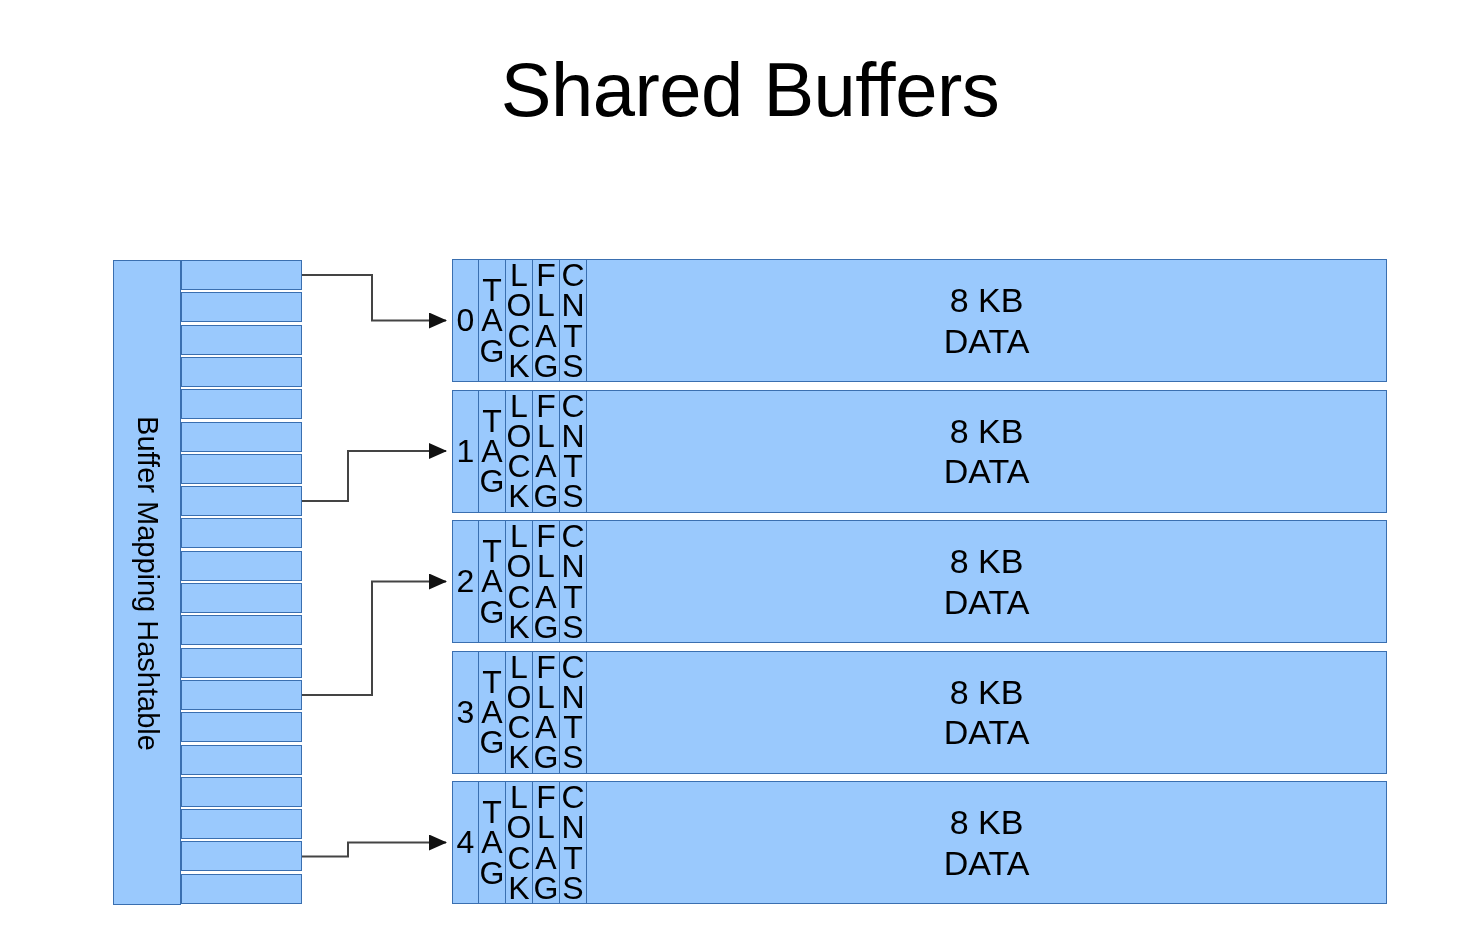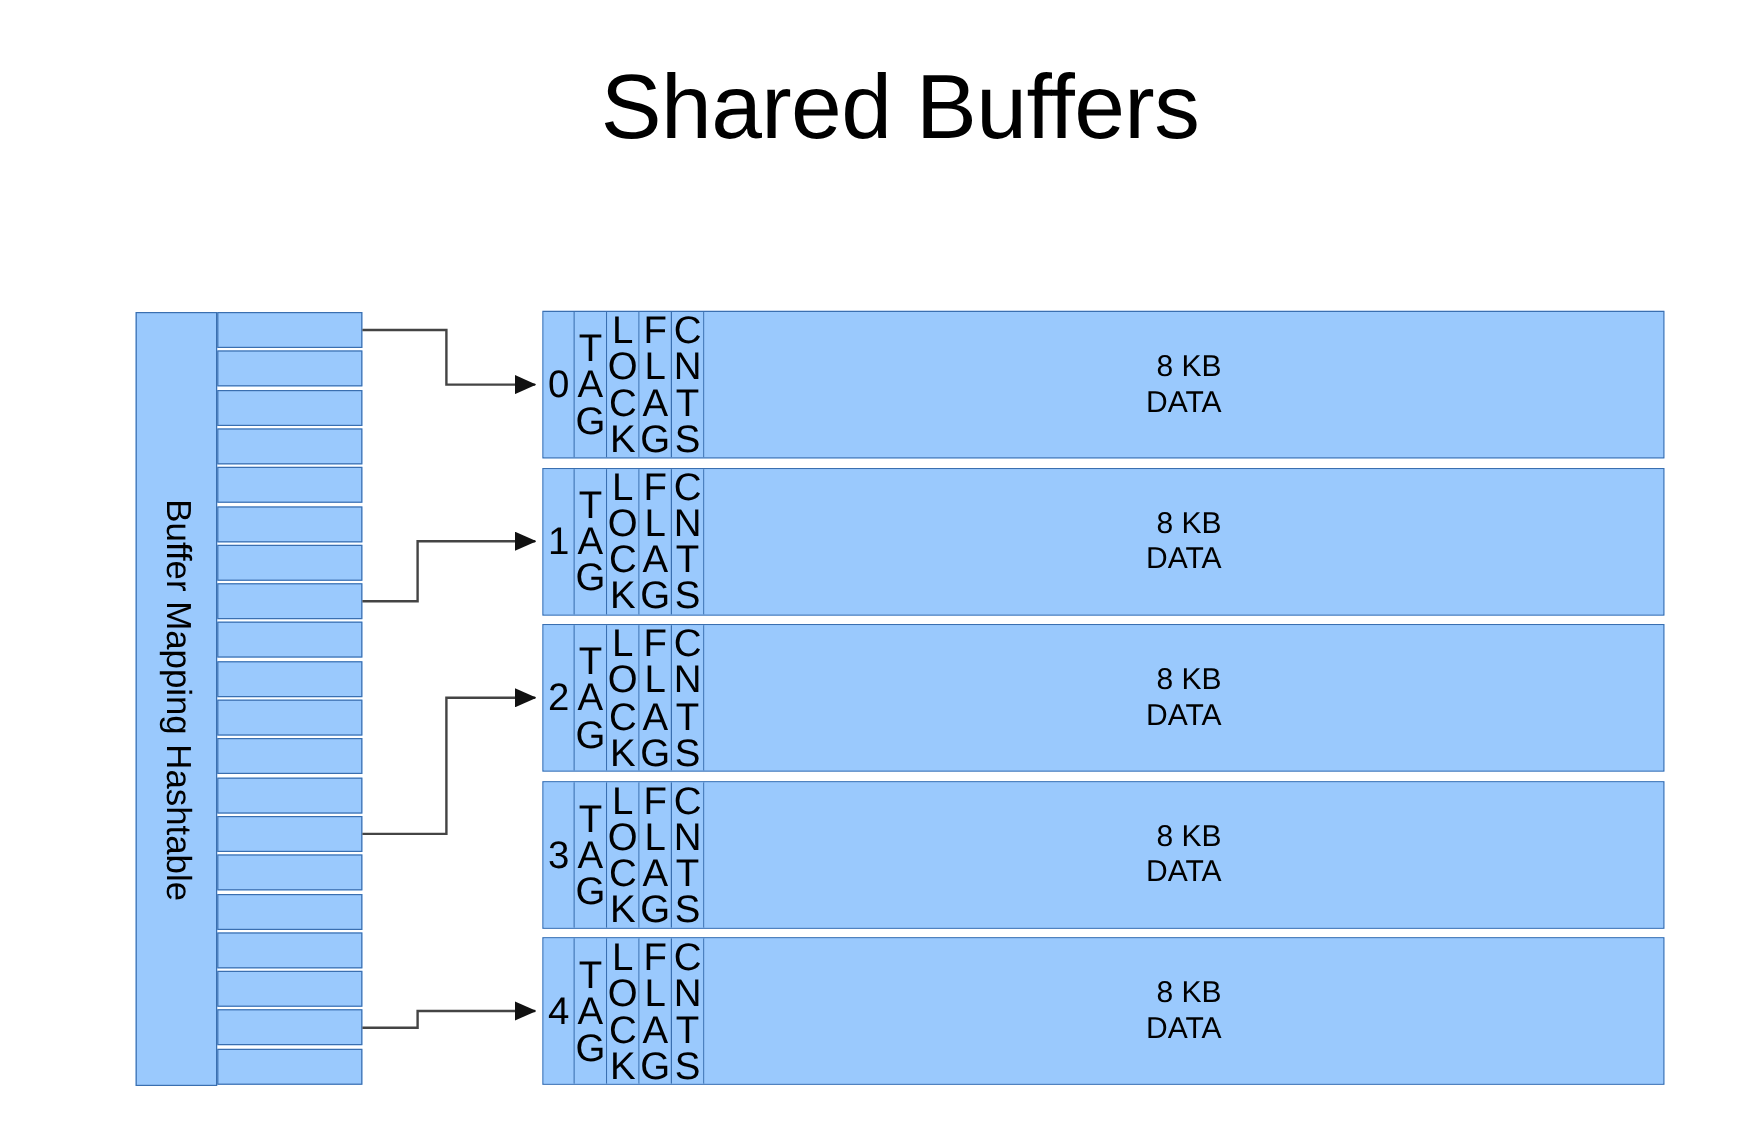--- a/index.html
+++ b/index.html
@@ -121,23 +121,23 @@
     display: flex;
     flex-direction: column;
     align-items: center;
     justify-content: center;
     font-size: 32px;
     line-height: 0.94;
   }
   .cell-data {
     flex: 1 1 auto;
     border-right: none;
-    font-size: 25px;
+    font-size: 34px;
     line-height: 1.18;
-    text-align: right;
+    text-align: center;
     white-space: pre-line;
   }
 </style>
 </head>
 <body>
 
 <div id="slide-title">Shared Buffers</div>
 
 <div id="hashtable">
   <div id="hashtable-body">

